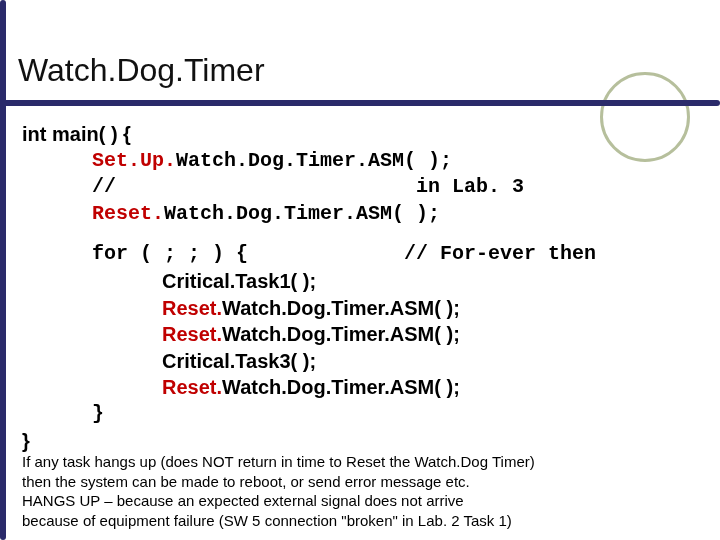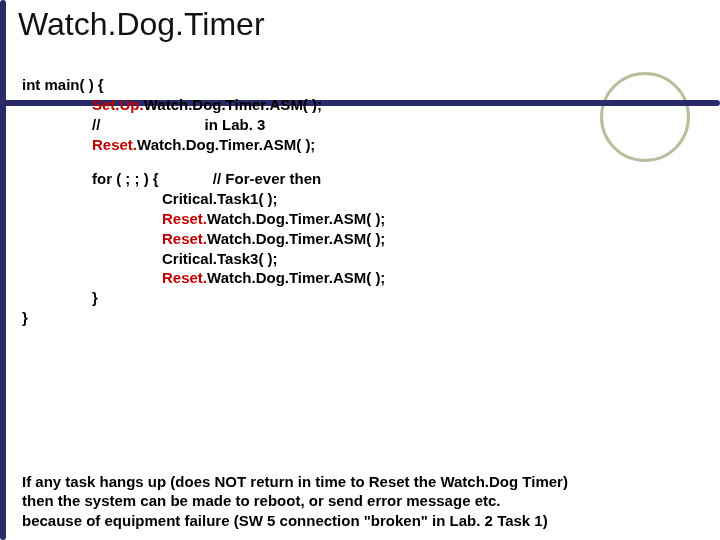--- a/index.html
+++ b/index.html
@@ -16,20 +16,21 @@
     width: 90px;
     height: 90px;
     border: 3px solid #7a8a4a;
     border-radius: 50%;
     top: 72px;
     right: 30px;
     opacity: 0.55;
   }
   .title-block {
     padding: 6px 18px 0 18px;
+    margin-top: 46px;
   }
   .title {
     font-size: 32px;
     font-weight: 400;
     color: #111;
   }
   .subtitle {
     font-size: 25px;
     font-weight: 400;
     color: #111;
@@ -41,40 +42,40 @@
   .navy-bar {
     position: absolute;
     background: #2a2a6a;
     border-radius: 3px;
   }
   .nbar-top { top: 100px; left: 0; width: 100%; height: 6px; }
   .nbar-left { top: 0; left: 0; width: 6px; height: 540px; }
   .content {
     position: relative;
     padding: 32px 22px 10px 22px;
-    font-size: 15px;
+    font-size: 20px;
     line-height: 1.33;
     color: #000;
   }
   .content span { white-space: pre; }
   .red { color: #c00000; font-weight: bold; }
   .bold { font-weight: bold; }
   .row { display: flex; }
   .col-code { min-width: 360px; }
   .footer {
     position: absolute;
     bottom: 10px;
     left: 22px;
     right: 22px;
     font-size: 15px;
     line-height: 1.3;
-    font-weight: bold;
+    font-weight: normal;
     color: #000;
   }
-  .indent1 { padding-left: 70px; }
+  .indent1 { padding-left: 70px; font-family: Liberation Mono, monospace; }
   .indent2 { padding-left: 140px; }
 </style>
 </head>
 <body>
 
 <div class="decor-circle"></div>
 <div class="navy-bar nbar-top"></div>
 <div class="navy-bar nbar-left"></div>
 
 <div class="title-block">
@@ -108,14 +109,15 @@
   <div class="indent2"><span class="red">Reset.</span><span class="bold">Watch.Dog.Timer.ASM( );</span></div>
   <div class="indent2 bold"><span>Critical.Task3( );</span></div>
   <div class="indent2"><span class="red">Reset.</span><span class="bold">Watch.Dog.Timer.ASM( );</span></div>
   <div class="indent1 bold"><span>}</span></div>
   <div class="bold"><span>}</span></div>
 </div>
 
 <div class="footer">
   <div><span>If any task hangs up (does NOT return in time to Reset the Watch.Dog Timer)</span></div>
   <div><span>      then the system can be made to reboot, or send error message etc.</span></div>
+  <div><span>HANGS UP – because an expected external signal does not arrive</span></div>
   <div><span>because of equipment failure (SW 5 connection "broken" in Lab. 2 Task 1)</span></div>
 </div>
 
 </body></html>

